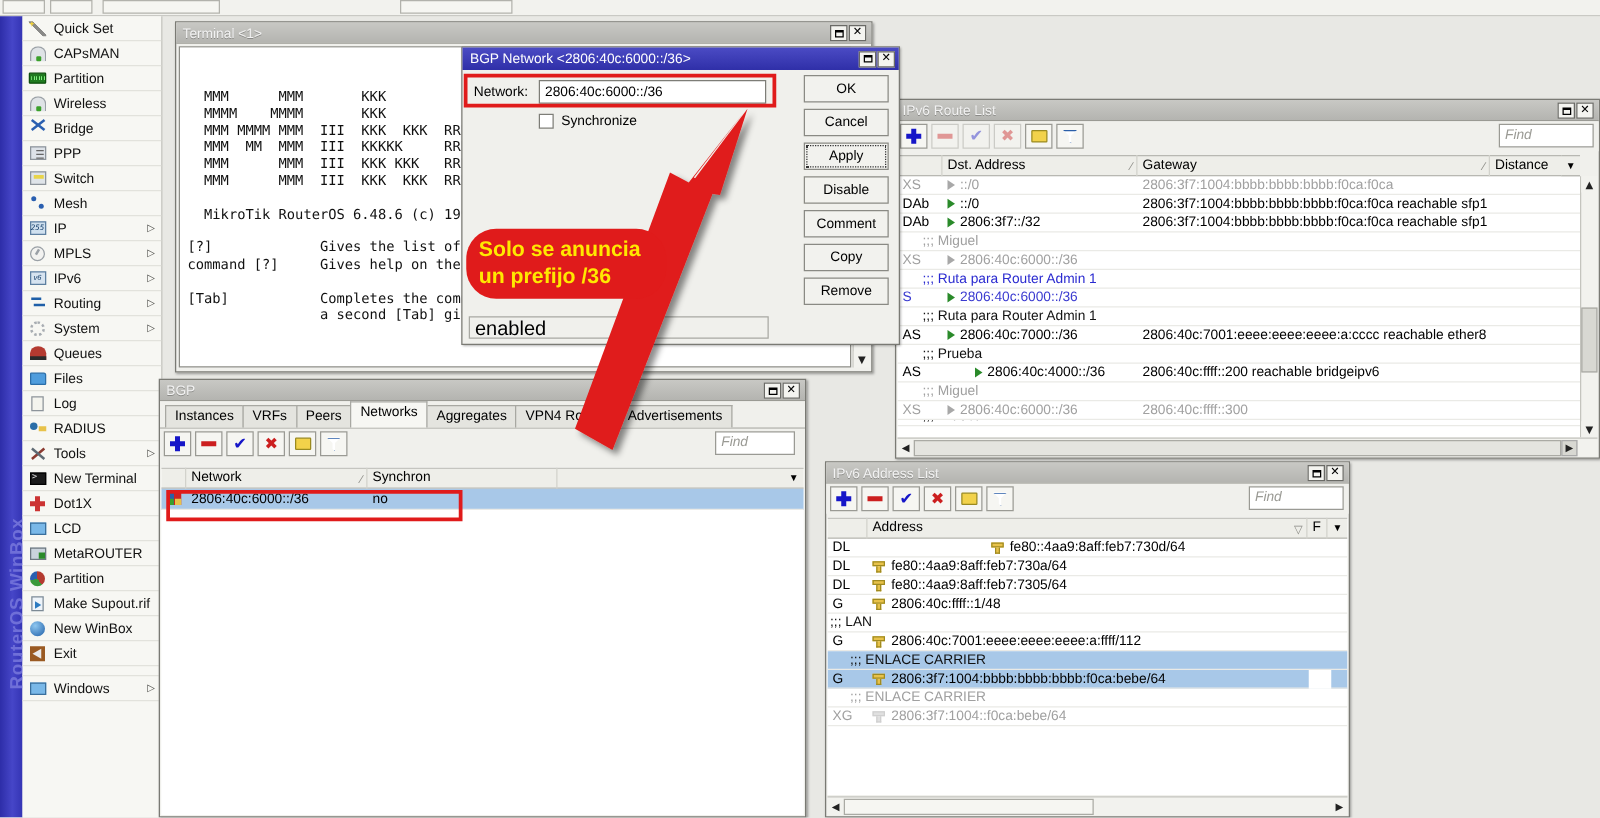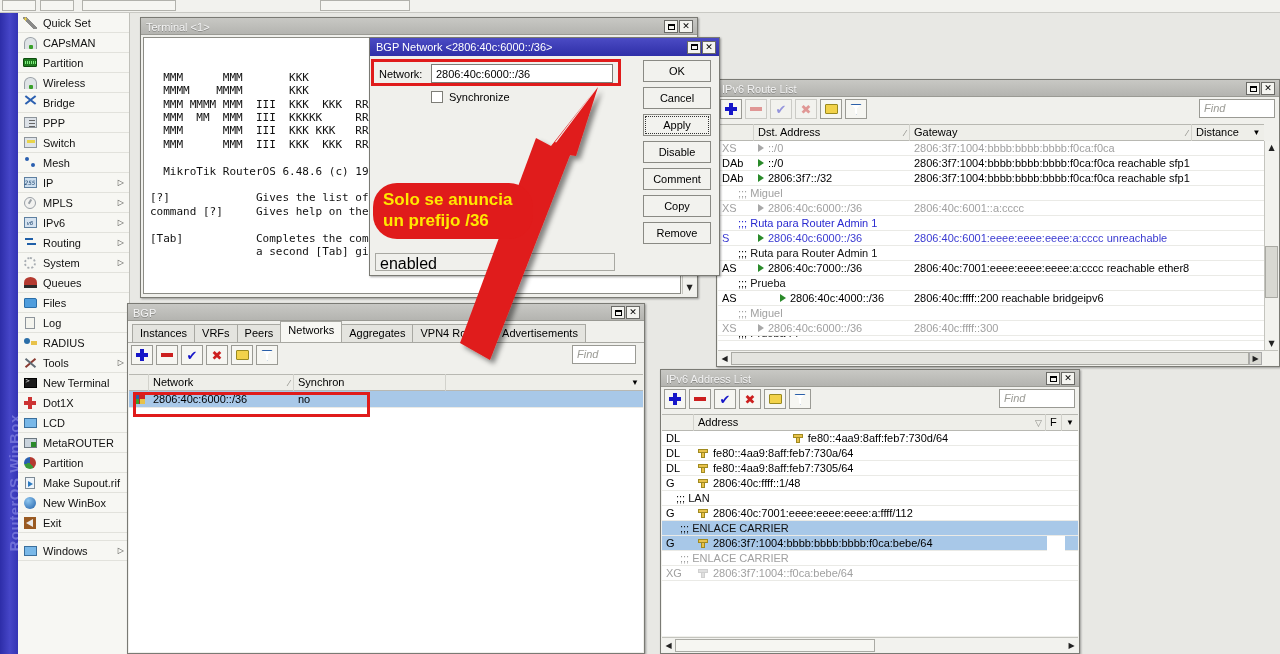--- a/index.html
+++ b/index.html
@@ -475,35 +475,33 @@
     <div class="trow">
         <div class="td cmt dim" style="padding-left:20px;">;;; Miguel</div>
       </div>
 
     <div class="trow dim">
         <div class="td" style="width:36px">XS</div>
         <div class="td" style="width:156px;display:flex;align-items:center;gap:4px;">
           <span class="arrowr gray"></span>
           <span>2806:40c:6000::/36</span>
         </div>
-        <div class="td" style="width:282px">2806:40c:6001::a:cccc</div>
         <div class="td" style="width:60px"></div>
       </div>
 
     <div class="trow">
         <div class="td cmt" style="padding-left:20px;">;;; Ruta para Router Admin 1</div>
       </div>
 
     <div class="trow blue">
         <div class="td" style="width:36px">S</div>
         <div class="td" style="width:156px;display:flex;align-items:center;gap:4px;">
           <span class="arrowr"></span>
           <span>2806:40c:6000::/36</span>
         </div>
-        <div class="td" style="width:282px">2806:40c:6001:eeee:eeee:eeee:a:cccc unreachable</div>
         <div class="td" style="width:60px"></div>
       </div>
 
     <div class="trow">
         <div class="td cmt blk" style="padding-left:20px;">;;; Ruta para Router Admin 1</div>
       </div>
 
     <div class="trow">
         <div class="td" style="width:36px">AS</div>
         <div class="td" style="width:156px;display:flex;align-items:center;gap:4px;">
@@ -709,21 +707,21 @@
         <div class="td" style="width:353px;display:flex;align-items:center;gap:5px;">
           <span style="display:inline-block;width:10px;height:9px;position:relative;">
             <span style="position:absolute;left:0;top:0;width:10px;height:4px;background:#e8c24a;border:1px solid #a08a20;"></span>
             <span style="position:absolute;left:3px;top:4px;width:4px;height:5px;background:#e8c24a;border:1px solid #a08a20;border-top:none;"></span>
           </span>
           <span>2806:40c:ffff::1/48</span>
         </div>
       </div>
 
     <div class="trow">
-        <div class="td cmt blk" style="padding-left:14px;text-align:right;">;;; LAN</div>
+        <div class="td cmt blk" style="padding-left:2px;text-align:right;">;;; LAN</div>
       </div>
 
     <div class="trow">
         <div class="td" style="width:32px">G</div>
         <div class="td" style="width:353px;display:flex;align-items:center;gap:5px;">
           <span style="display:inline-block;width:10px;height:9px;position:relative;">
             <span style="position:absolute;left:0;top:0;width:10px;height:4px;background:#e8c24a;border:1px solid #a08a20;"></span>
             <span style="position:absolute;left:3px;top:4px;width:4px;height:5px;background:#e8c24a;border:1px solid #a08a20;border-top:none;"></span>
           </span>
           <span>2806:40c:7001:eeee:eeee:eeee:a:ffff/112</span>

